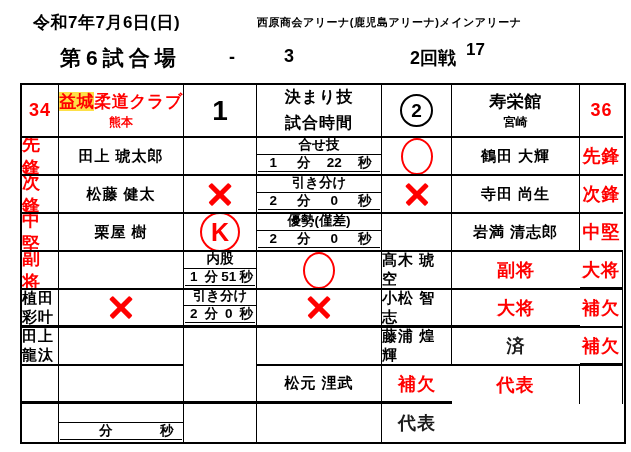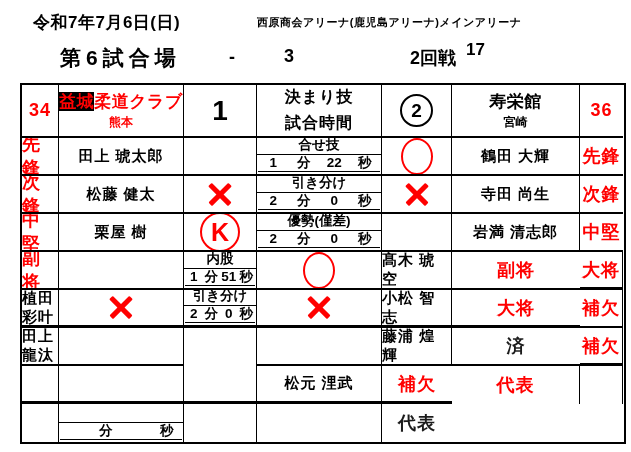--- a/index.html
+++ b/index.html
@@ -25,21 +25,21 @@
   .cell.thick{border-bottom-width:3px;}
   .hdr{border-bottom-width:2.5px;}
   .lbl{font-size:18px;font-weight:700;color:#ff0000;letter-spacing:1px;}
   .lbl.black{color:#1b1b1b;}
   .name{font-size:15px;font-weight:700;letter-spacing:1px;}
   .team{flex-direction:column;justify-content:center;gap:1px;}
   .team-name{font-size:17px;font-weight:700;letter-spacing:.5px;}
   .team-name.red{color:#ff0000;}
   .team-pref{font-size:12px;font-weight:700;}
   .team-pref.red{color:#ff0000;}
-  .hl{background:#000000;}
+  .hl{background:#fde047;}
   .score1{font-size:28px;font-weight:600;}
   .circled2{width:29px;height:29px;border:2.2px solid #000;border-radius:50%;
     display:flex;align-items:center;justify-content:center;font-size:19px;font-weight:700;}
   .center-h{flex-direction:column;gap:5px;font-size:16px;font-weight:700;letter-spacing:1px;}
   
   .techcell{flex-direction:column;align-items:stretch;justify-content:flex-end;padding:0;}
   .tech{flex:1;display:flex;align-items:center;justify-content:center;
     border-bottom:1.5px solid #000;font-size:13.5px;font-weight:700;}
   .time{height:16px;display:flex;align-items:center;border-bottom:1.5px solid #000;
     margin:0 1px 2.5px 1px;}

